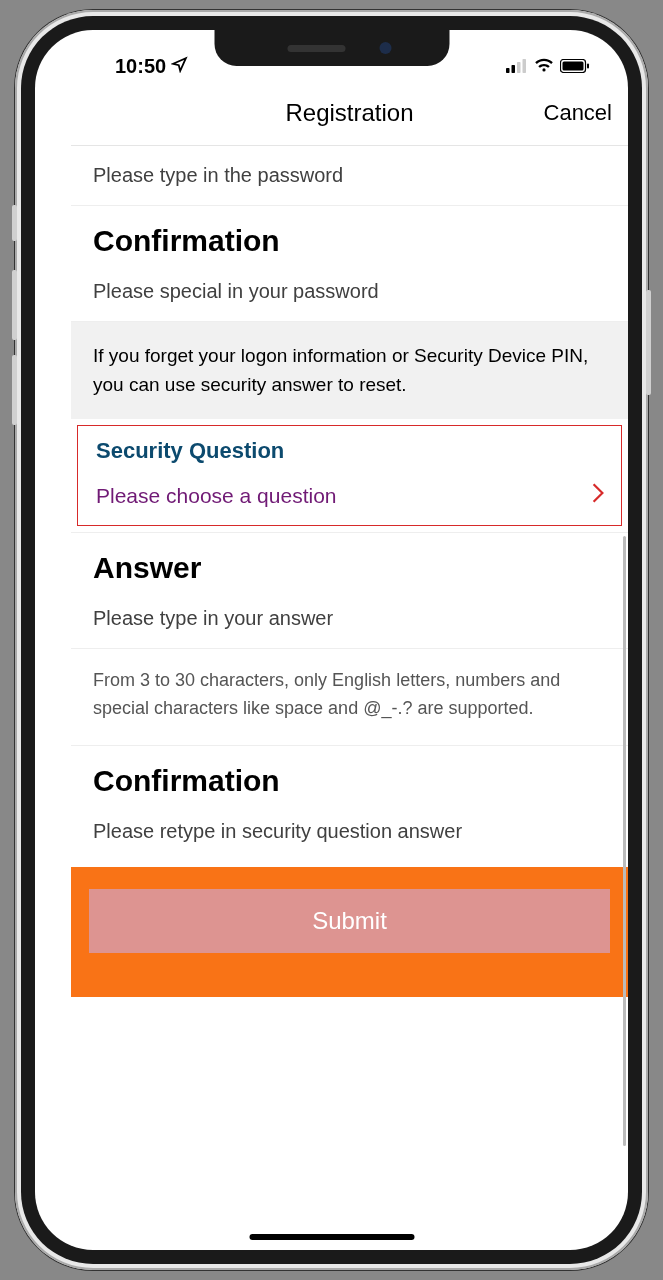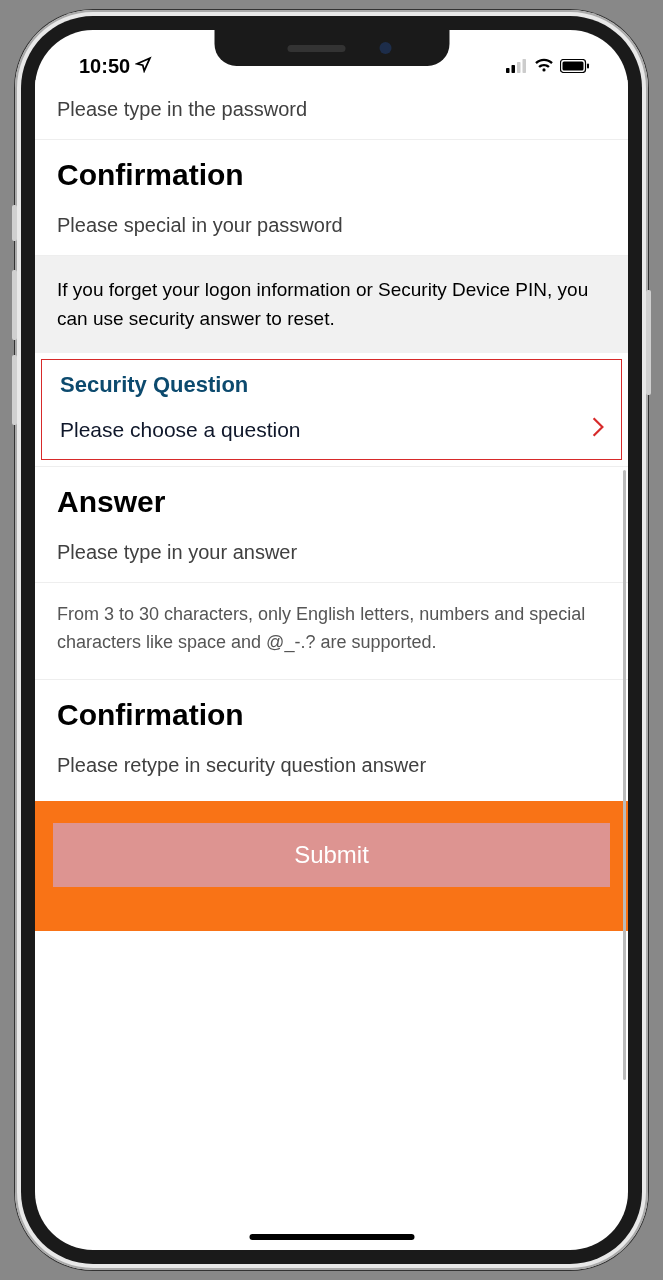--- a/index.html
+++ b/index.html
@@ -26,20 +26,21 @@
       border-radius: 72px;
       padding: 14px;
     }
     .phone-screen {
       width: 100%;
       height: 100%;
       background: #fff;
       border-radius: 58px;
       overflow: hidden;
       position: relative;
+      padding-left: 36px;
     }
     .notch {
       position: absolute;
       top: 0;
       left: 50%;
       transform: translateX(-50%);
       width: 235px;
       height: 36px;
       background: #1a1a1a;
       border-bottom-left-radius: 22px;
@@ -173,21 +174,21 @@
       font-size: 22px;
       font-weight: 700;
       color: #0c4a6e;
       margin-bottom: 18px;
     }
     .sq-choose {
       display: flex;
       justify-content: space-between;
       align-items: center;
       font-size: 21px;
-      color: #0f172a;
+      color: #701a75;
     }
     .chev-right {
       color: #d72a2a;
     }
     .submit-area {
       background: #f97316;
       padding: 22px 18px 44px 18px;
       margin-top: 6px;
     }
     .submit-btn {
@@ -256,20 +257,24 @@
             <span>
               <svg width="30" height="14" viewBox="0 0 30 14">
                 <rect x="0.5" y="0.5" width="25" height="13" rx="3" fill="none" stroke="#000" stroke-width="1.2"></rect>
                 <rect x="2.5" y="2.5" width="21" height="9" rx="1.5" fill="#000"></rect>
                 <rect x="27" y="4.5" width="2" height="5" rx="1" fill="#000"></rect>
               </svg>
             </span>
           </div>
         </div>
 
+        <div class="nav-bar">
+          <span class="nav-title">Registration</span>
+          <span class="nav-cancel">Cancel</span>
+        </div>
 
         <div class="content">
           <div class="scroll-track"></div>
 
           <div class="section">
             <div class="input-row">Please type in the password</div>
           </div>
 
           <div class="section">
             <div class="label-row">Confirmation</div>

